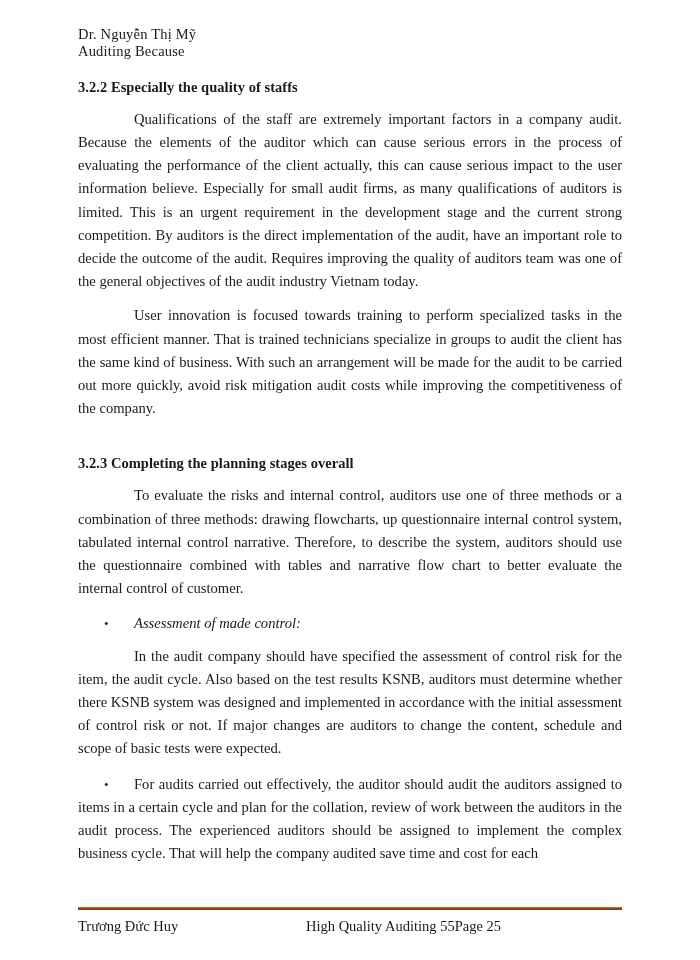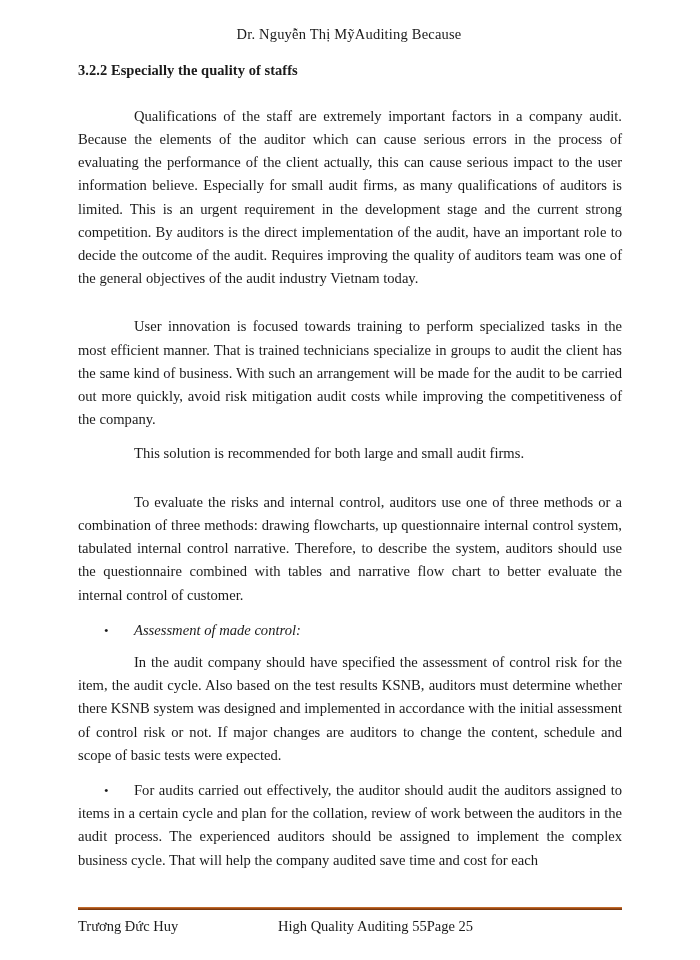--- a/index.html
+++ b/index.html
@@ -25,20 +25,21 @@
   }
 
   
   .doc-header {
     display: flex;
     justify-content: center;
     align-items: baseline;
     font-size: 14.5px;
     letter-spacing: 0.2px;
     margin: 0 0 2px 0;
+    flex-direction: column;
   }
   .doc-header .left  { white-space: nowrap; }
   .doc-header .right { white-space: nowrap; padding-right: 2px; }
 
   
   h2.section-heading {
     font-size: 14.5px;
     font-weight: bold;
     margin: 18px 0 0 0;
     line-height: 1.3;
@@ -47,21 +48,21 @@
   h2.section-heading.second {
     margin-top: 34px;
   }
 
   
   p.body-par {
     font-size: 14.6px;
     line-height: 23.2px;
     text-align: justify;
     text-justify: inter-word;
-    margin: 25px 0 0 0;
+    margin: 11px 0 0 0;
     text-indent: 56px;
     hyphens: none;
   }
   p.body-par.tight { margin-top: 9px; }
 
   
   p.plain-line {
     font-size: 14.6px;
     line-height: 23.2px;
     margin: 11px 0 0 0;
@@ -107,40 +108,40 @@
     border-bottom: 1px solid #7a3a10;
     box-sizing: border-box;
     margin-bottom: 6px;
   }
   .footer-row {
     display: flex;
     font-size: 14.5px;
     line-height: 20px;
   }
   .footer-row .f-left  { width: 200px; white-space: nowrap; }
-  .footer-row .f-right { white-space: nowrap; }
+  .footer-row .f-right { white-space: nowrap; margin-left: 28px; }
 </style>
 </head>
 <body>
 
 <div class="page">
 
   <div class="doc-header">
     <span class="left">Dr. Nguyễn Thị Mỹ</span>
     <span class="right">Auditing Because</span>
   </div>
 
   <h2 class="section-heading">3.2.2 Especially the quality of staffs</h2>
 
   <p class="body-par">Qualifications of the staff are extremely important factors in a company audit. Because the elements of the auditor which can cause serious errors in the process of evaluating the performance of the client actually, this can cause serious impact to the user information believe. Especially for small audit firms, as many qualifications of auditors is limited. This is an urgent requirement in the development stage and the current strong competition. By auditors is the direct implementation of the audit, have an important role to decide the outcome of the audit. Requires improving the quality of auditors team was one of the general objectives of the audit industry Vietnam today.</p>
 
   <p class="body-par">User innovation is focused towards training to perform specialized tasks in the most efficient manner. That is trained technicians specialize in groups to audit the client has the same kind of business. With such an arrangement will be made for the audit to be carried out more quickly, avoid risk mitigation audit costs while improving the competitiveness of the company.</p>
 
+  <h2 class="section-heading second">3.2.3 Completing the planning stages overall</h2>
 
-  <p class="plain-line">This solution is recommended for both large and small audit firms.</p>
 
 
   <p class="body-par">To evaluate the risks and internal control, auditors use one of three methods or a combination of three methods: drawing flowcharts, up questionnaire internal control system, tabulated internal control narrative. Therefore, to describe the system, auditors should use the questionnaire combined with tables and narrative flow chart to better evaluate the internal control of customer.</p>
 
   <ul class="bullets">
     <li>
       <span class="dot">•</span>
       <span>Assessment of made control:</span>
     </li>
   </ul>

